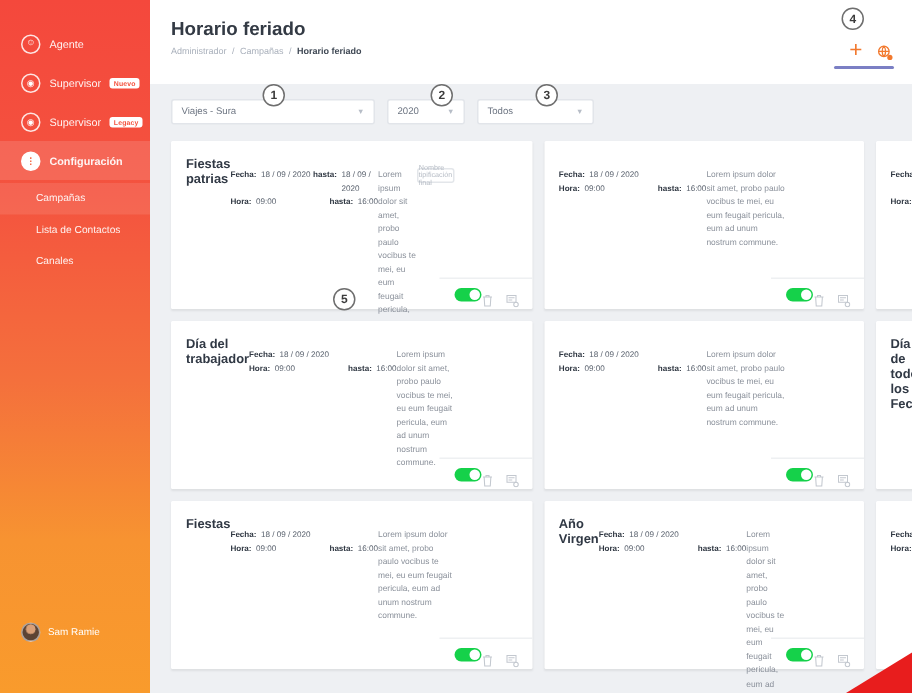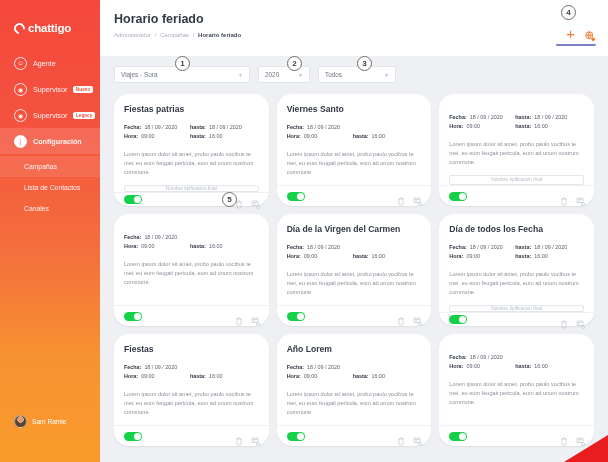--- a/index.html
+++ b/index.html
@@ -98,23 +98,23 @@
   .select.w1 { width: 136px; }
   .select.w2 { width: 52px; }
   .select.w3 { width: 78px; }
   .caret { color: #b7bdc7; font-size: 5px; }
 
   .grid {
     display: grid; grid-template-columns: repeat(3, 1fr);
     gap: 8px; padding: 11px 14px 0 14px;
   }
   .card {
-    background: #fff; border-radius: 15px; box-shadow: 0 1px 1.5px rgba(0,0,0,.07);
+    background: #fff; border-radius: 1px; box-shadow: 0 1px 1.5px rgba(0,0,0,.07);
     padding: 10px 10px 0 10px; position: relative; height: 112px;
-    display: flex; flex-direction: column;
+    display: flex; 
   }
   .card-title { font-size: 8.6px; font-weight: bold; color: #303844; }
   .meta { margin-top: 9px; font-size: 5.4px; color: #4a515d; line-height: 1.62; }
   .meta-row { display: flex; }
   .meta-k { font-weight: bold; color: #2f3742; }
   .meta-v { color: #5a626e; margin-left: 3px; }
   .meta-col1 { width: 66px; display: flex; }
   .meta-col2 { display: flex; }
   .desc {
     margin-top: 9px; font-size: 5.6px; color: #8b919b; line-height: 1.62;
@@ -159,24 +159,20 @@
     border-left: 44px solid transparent; border-bottom: 27px solid #e81d1d;
     z-index: 25;
   }
 </style>
 </head>
 <body>
 
 <div id="app">
 
   <aside class="sidebar">
-    <div class="brand">
-      <span class="brand-mark"></span>
-      <span class="brand-text">chattigo</span>
-    </div>
 
     <nav class="nav">
       <div class="nav-item">
         <span class="nav-ico">☺</span>
         <span>Agente</span>
       </div>
       <div class="nav-item">
         <span class="nav-ico">◉</span>
         <span>Supervisor</span>
         <span class="badge">Nuevo</span>
@@ -278,21 +274,20 @@
                   <path d="M2 4h12M6 4V2h4v2M3.5 4l.8 12h7.4l.8-12"></path>
                 </svg></span>
               <span class="ico-sm"><svg viewBox="0 0 18 18" width="9" height="9" fill="none" stroke="#c3c8cf" stroke-width="1.4">
                   <path d="M2 2h12v9H2zM4 5h8M4 8h5"></path>
                   <circle cx="14" cy="14" r="3"></circle>
                 </svg></span>
             </div>
           </div>
         </div>
         <div class="card">
-          <div class="card-title">Viernes Santo</div>
           <div class="meta">
             <div class="meta-row">
               <div class="meta-col1">
                 <span class="meta-k">Fecha:</span>
                 <span class="meta-v">18 / 09 / 2020</span>
               </div>
             </div>
             <div class="meta-row">
               <div class="meta-col1">
                 <span class="meta-k">Hora:</span>
@@ -350,54 +345,54 @@
                   <path d="M2 4h12M6 4V2h4v2M3.5 4l.8 12h7.4l.8-12"></path>
                 </svg></span>
               <span class="ico-sm"><svg viewBox="0 0 18 18" width="9" height="9" fill="none" stroke="#c3c8cf" stroke-width="1.4">
                   <path d="M2 2h12v9H2zM4 5h8M4 8h5"></path>
                   <circle cx="14" cy="14" r="3"></circle>
                 </svg></span>
             </div>
           </div>
         </div>
         <div class="card">
-          <div class="meta">
-            <div class="meta-row">
-              <div class="meta-col1">
-                <span class="meta-k">Fecha:</span>
-                <span class="meta-v">18 / 09 / 2020</span>
-              </div>
-            </div>
-            <div class="meta-row">
-              <div class="meta-col1">
-                <span class="meta-k">Hora:</span>
-                <span class="meta-v">09:00</span>
-              </div>
-              <div class="meta-col2">
-                <span class="meta-k">hasta:</span>
-                <span class="meta-v">16:00</span>
-              </div>
-            </div>
-          </div>
-          <div class="desc">Lorem ipsum dolor sit amet, probo paulo vocibus te mei, eu eum feugait pericula, eum ad unum nostrum commune.</div>
-          <div class="card-foot">
-            <div class="toggle"></div>
-            <div class="foot-icons">
-              <span class="ico-sm"><svg viewBox="0 0 16 18" width="8" height="9" fill="none" stroke="#c3c8cf" stroke-width="1.4">
-                  <path d="M2 4h12M6 4V2h4v2M3.5 4l.8 12h7.4l.8-12"></path>
-                </svg></span>
-              <span class="ico-sm"><svg viewBox="0 0 18 18" width="9" height="9" fill="none" stroke="#c3c8cf" stroke-width="1.4">
-                  <path d="M2 2h12v9H2zM4 5h8M4 8h5"></path>
-                  <circle cx="14" cy="14" r="3"></circle>
-                </svg></span>
-            </div>
-          </div>
-        </div>
-        <div class="card">
-          <div class="card-title">Día de la Virgen del Carmen</div>
+          <div class="card-title">Día del trabajador</div>
+          <div class="meta">
+            <div class="meta-row">
+              <div class="meta-col1">
+                <span class="meta-k">Fecha:</span>
+                <span class="meta-v">18 / 09 / 2020</span>
+              </div>
+            </div>
+            <div class="meta-row">
+              <div class="meta-col1">
+                <span class="meta-k">Hora:</span>
+                <span class="meta-v">09:00</span>
+              </div>
+              <div class="meta-col2">
+                <span class="meta-k">hasta:</span>
+                <span class="meta-v">16:00</span>
+              </div>
+            </div>
+          </div>
+          <div class="desc">Lorem ipsum dolor sit amet, probo paulo vocibus te mei, eu eum feugait pericula, eum ad unum nostrum commune.</div>
+          <div class="card-foot">
+            <div class="toggle"></div>
+            <div class="foot-icons">
+              <span class="ico-sm"><svg viewBox="0 0 16 18" width="8" height="9" fill="none" stroke="#c3c8cf" stroke-width="1.4">
+                  <path d="M2 4h12M6 4V2h4v2M3.5 4l.8 12h7.4l.8-12"></path>
+                </svg></span>
+              <span class="ico-sm"><svg viewBox="0 0 18 18" width="9" height="9" fill="none" stroke="#c3c8cf" stroke-width="1.4">
+                  <path d="M2 2h12v9H2zM4 5h8M4 8h5"></path>
+                  <circle cx="14" cy="14" r="3"></circle>
+                </svg></span>
+            </div>
+          </div>
+        </div>
+        <div class="card">
           <div class="meta">
             <div class="meta-row">
               <div class="meta-col1">
                 <span class="meta-k">Fecha:</span>
                 <span class="meta-v">18 / 09 / 2020</span>
               </div>
             </div>
             <div class="meta-row">
               <div class="meta-col1">
                 <span class="meta-k">Hora:</span>
@@ -490,21 +485,21 @@
                   <path d="M2 4h12M6 4V2h4v2M3.5 4l.8 12h7.4l.8-12"></path>
                 </svg></span>
               <span class="ico-sm"><svg viewBox="0 0 18 18" width="9" height="9" fill="none" stroke="#c3c8cf" stroke-width="1.4">
                   <path d="M2 2h12v9H2zM4 5h8M4 8h5"></path>
                   <circle cx="14" cy="14" r="3"></circle>
                 </svg></span>
             </div>
           </div>
         </div>
         <div class="card">
-          <div class="card-title">Año Lorem</div>
+          <div class="card-title">Año Virgen</div>
           <div class="meta">
             <div class="meta-row">
               <div class="meta-col1">
                 <span class="meta-k">Fecha:</span>
                 <span class="meta-v">18 / 09 / 2020</span>
               </div>
             </div>
             <div class="meta-row">
               <div class="meta-col1">
                 <span class="meta-k">Hora:</span>

